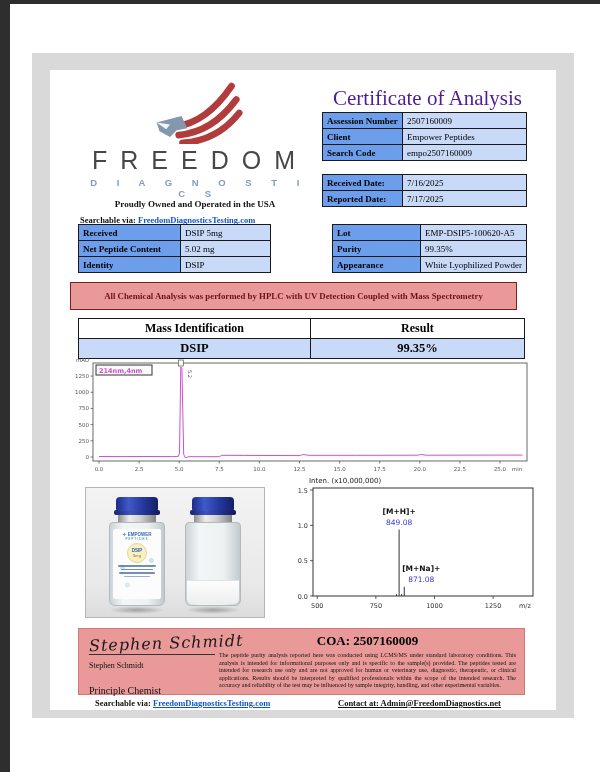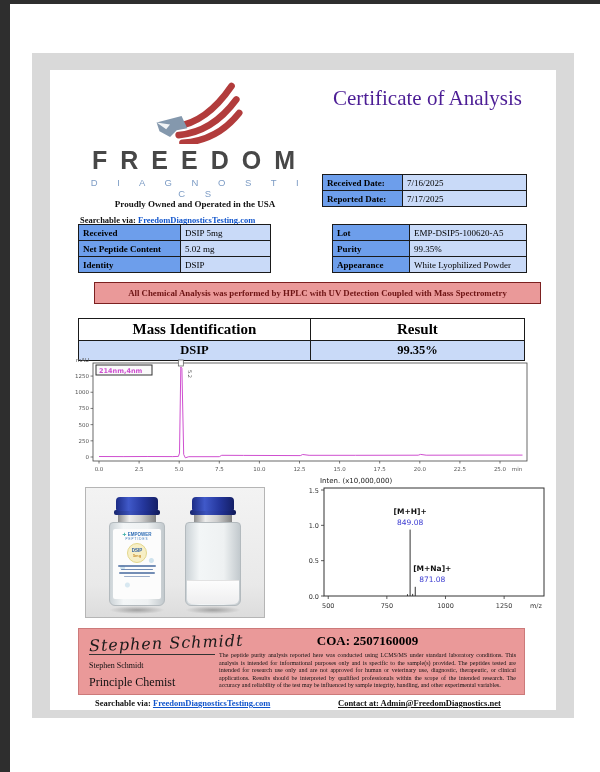--- a/index.html
+++ b/index.html
@@ -6,57 +6,57 @@
   html,body { width:600px; height:772px; background:#ffffff; overflow:hidden;
               font-family:"Liberation Serif", serif; }
   .edge-left { position:absolute; left:0; top:0; width:10px; height:772px; background:#2e2e2e; }
   .edge-top  { position:absolute; left:0; top:0; width:600px; height:4px; background:#2e2e2e; }
   .gray-mat  { position:absolute; left:32px; top:53px; width:542px; height:665px; background:#d9d9d9; }
   .page      { position:absolute; left:50px; top:70px; width:506px; height:640px; background:#ffffff; }
 
   
   .logo-block { position:absolute; left:20px; top:12px; width:250px; text-align:center; }
   .eagle { display:block; margin:0 auto; }
-  .brand { font-family:"Liberation Sans", sans-serif; font-weight:bold; font-size:25px;
+  .brand { font-family:"Liberation Sans", sans-serif; font-weight:normal; font-size:25px;
            letter-spacing:13px; color:#474747; margin-top:2px; padding-left:10px; }
-  .brand-sub { font-family:"Liberation Sans", sans-serif; font-weight:normal; font-size:9.5px;
+  .brand-sub { font-family:"Liberation Sans", sans-serif; font-weight:bold; font-size:9.5px;
            letter-spacing:8.5px; color:#7d9cc5; margin-top:2px; padding-left:8px; }
   .tagline { font-weight:bold; font-size:9px; color:#111; }
   .search-line { font-weight:bold; font-size:8.5px; color:#111; margin-top:6px; text-align:left; padding-left:10px; }
   .search-line a, .footer a { color:#1155cc; text-decoration:underline; font-weight:bold; }
 
   
   .doc-title { position:absolute; left:255px; top:16px; width:245px; text-align:center;
                font-size:21px; font-weight:normal; color:#4c1d95; }
   table.box { border-collapse:collapse; position:absolute; }
   table.box td { border:1px solid #1a1a1a; font-size:9px; padding:2px 4px; height:16px; }
   td.hd { background:#6d9eeb; font-weight:bold; color:#000; }
   td.vl { background:#c9daf8; color:#000; }
   .t-info { left:272px; top:42px;  width:205px; }
   .t-date { left:272px; top:96px;  width:205px;margin-top:8px; }
   .t-prod { left:28px;  top:154px; width:193px; }
   .t-lot  { left:282px; top:154px; width:195px; }
   .t-info td.hd,.t-date td.hd { width:80px; }
   .t-prod td.hd { width:102px; }
-  .t-lot  td.hd { width:77px; }
-
-  .banner { position:absolute; left:44px; top:212px; width:447px; height:22px;
+  .t-lot  td.hd { width:88px; }
+
+  .banner { position:absolute; left:20px; top:212px; width:447px; height:28px;
             background:#ea9999; border:1.5px solid #7c2020; color:#6d1313;
             font-weight:bold; font-size:8.8px; text-align:center;
             display:flex; align-items:center; justify-content:center; }
 
   .t-mass { left:28px; top:248px; width:447px; }
   .t-mass td { border:1px solid #1a1a1a; text-align:center; }
-  .t-mass td.mh { background:#ffffff; font-weight:bold; font-size:15px; height:16px; }
+  .t-mass td.mh { background:#ffffff; font-weight:bold; font-size:12px; height:16px; }
   .t-mass td.mv { background:#c9daf8; font-weight:bold; font-size:12.5px; height:19px; }
   .t-mass td.c1 { width:52%; } .t-mass td.c2 { width:48%; }
 
   
   .chroma-wrap { position:absolute; left:20px; top:286px; width:472px; height:124px; }
-  .ms-wrap     { position:absolute; left:244px; top:404px; width:260px; height:146px;text-align:right; }
+  .ms-wrap     { position:absolute; left:233px; top:404px; width:260px; height:146px;text-align:right; }
   svg text.tick { font-family:"DejaVu Sans", sans-serif; font-size:5.5px; fill:#555; }
   svg text.tick2 { font-family:"DejaVu Sans", sans-serif; font-size:6.5px; fill:#333; }
 
   
   .photo { position:absolute; left:35px; top:417px; width:180px; height:131px;
            border:1px solid #b5b5b5; background:linear-gradient(180deg,#f3f3f3 0%,#e9e9e9 75%,#dcdcdc 100%);
            display:flex; align-items:flex-end; justify-content:center; gap:16px; padding-bottom:8px; }
   .vial { position:relative; width:60px; height:112px; }
   .cap { position:absolute; top:0; left:50%; transform:translateX(-50%); width:42px; height:14px;
          border-radius:4px 4px 2px 2px;
@@ -88,21 +88,21 @@
              background:radial-gradient(ellipse at center, rgba(0,0,0,.28), transparent 70%); }
 
   
   .coa-box { position:absolute; left:28px; top:558px; width:447px; height:67px; background:#ea9999;
              border:1px solid #cc7a7a; display:flex; }
   .coa-left { width:138px; padding:5px 0 0 10px; }
   .sig { font-family:"DejaVu Serif", serif; font-style:italic; font-size:16px; color:#1a1a1a;
          transform:rotate(-2deg); letter-spacing:1px; white-space:nowrap; }
   .sig-line { width:126px; border-bottom:1.2px solid #333; margin-top:1px; }
   .sig-name { font-size:8px; color:#111; margin-top:6px; }
-  .sig-role { font-size:12px; color:#111; margin-top:5px; }
+  .sig-role { font-size:10px; color:#111; margin-top:15px; }
   .coa-right { flex:1; padding:4px 8px 0 2px; }
   .coa-head { text-align:center; font-weight:bold; font-size:13px; color:#000; }
   .disclaimer { margin-top:3px; font-size:6px; line-height:1.25; color:#111; text-align:justify; }
 
   .footer { position:absolute; left:0; top:628px; width:506px; font-size:8.5px; font-weight:bold; color:#111; }
   .footer .f-left { position:absolute; left:45px; }
   .footer .f-right { position:absolute; left:288px;text-decoration:underline; }
 </style>
 </head>
 <body>
@@ -125,20 +125,36 @@
     <div class="brand-sub">D I A G N O S T I C S</div>
     <div class="tagline">Proudly Owned and Operated in the USA</div>
     <div class="search-line">
       <span>Searchable via:</span>
       <a href="#">FreedomDiagnosticsTesting.com</a>
     </div>
   </div>
 
   <div class="doc-title">Certificate of Analysis</div>
 
+  <table class="box t-info">
+    <tbody>
+        <tr>
+      <td class="hd">Assession Number</td>
+      <td class="vl">2507160009</td>
+        </tr>
+    <tr>
+      <td class="hd">Client</td>
+      <td class="vl">Empower Peptides</td>
+        </tr>
+    <tr>
+      <td class="hd">Search Code</td>
+      <td class="vl">empo2507160009</td>
+        </tr>
+  </tbody>
+    </table>
 
   <table class="box t-date">
     <tbody>
         <tr>
       <td class="hd">Received Date:</td>
       <td class="vl">7/16/2025</td>
         </tr>
     <tr>
       <td class="hd">Reported Date:</td>
       <td class="vl">7/17/2025</td>

